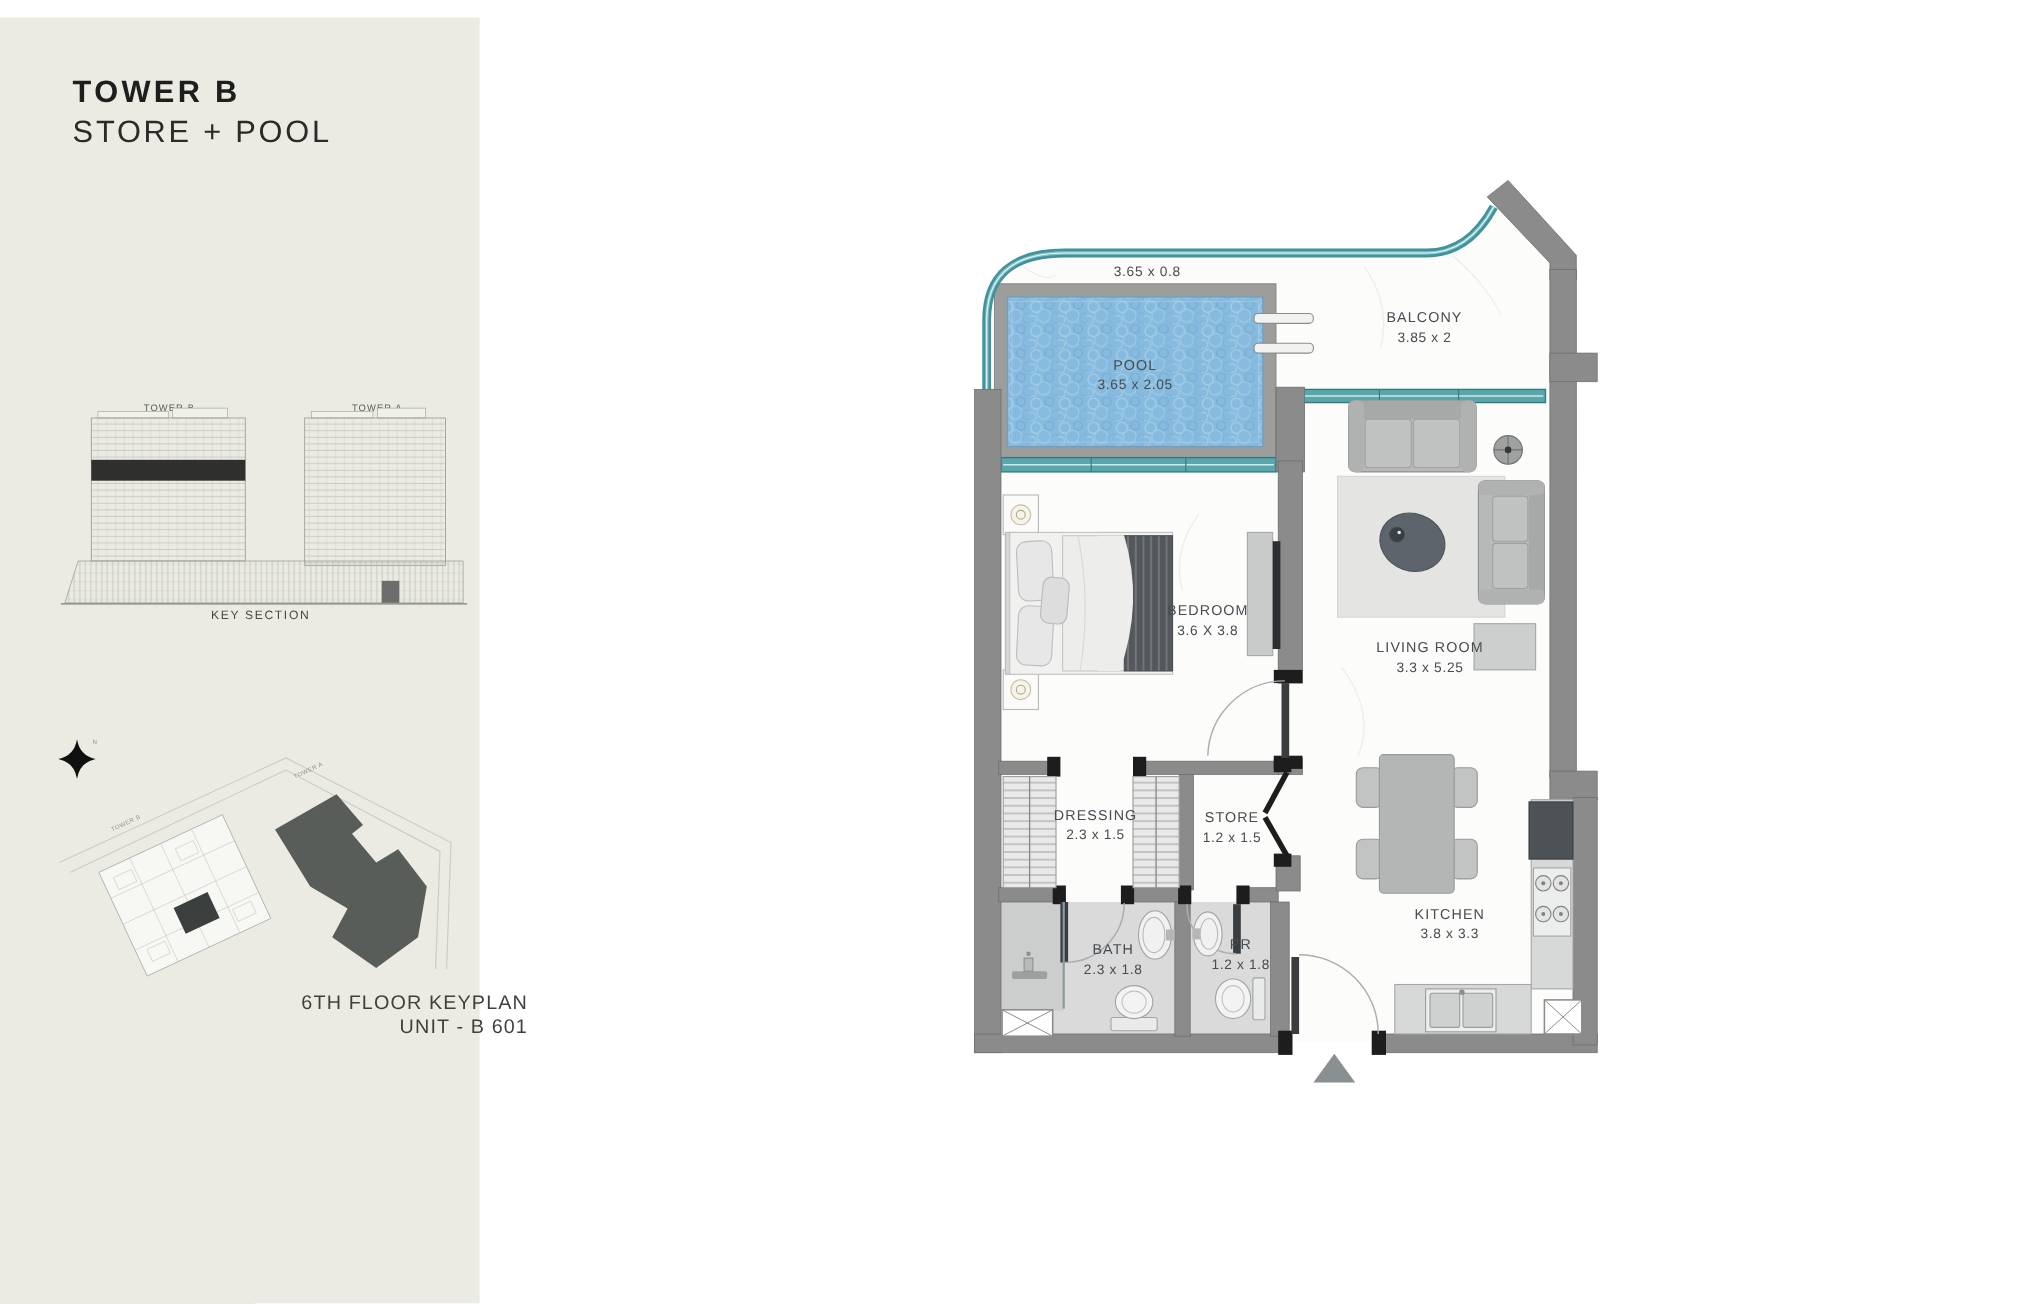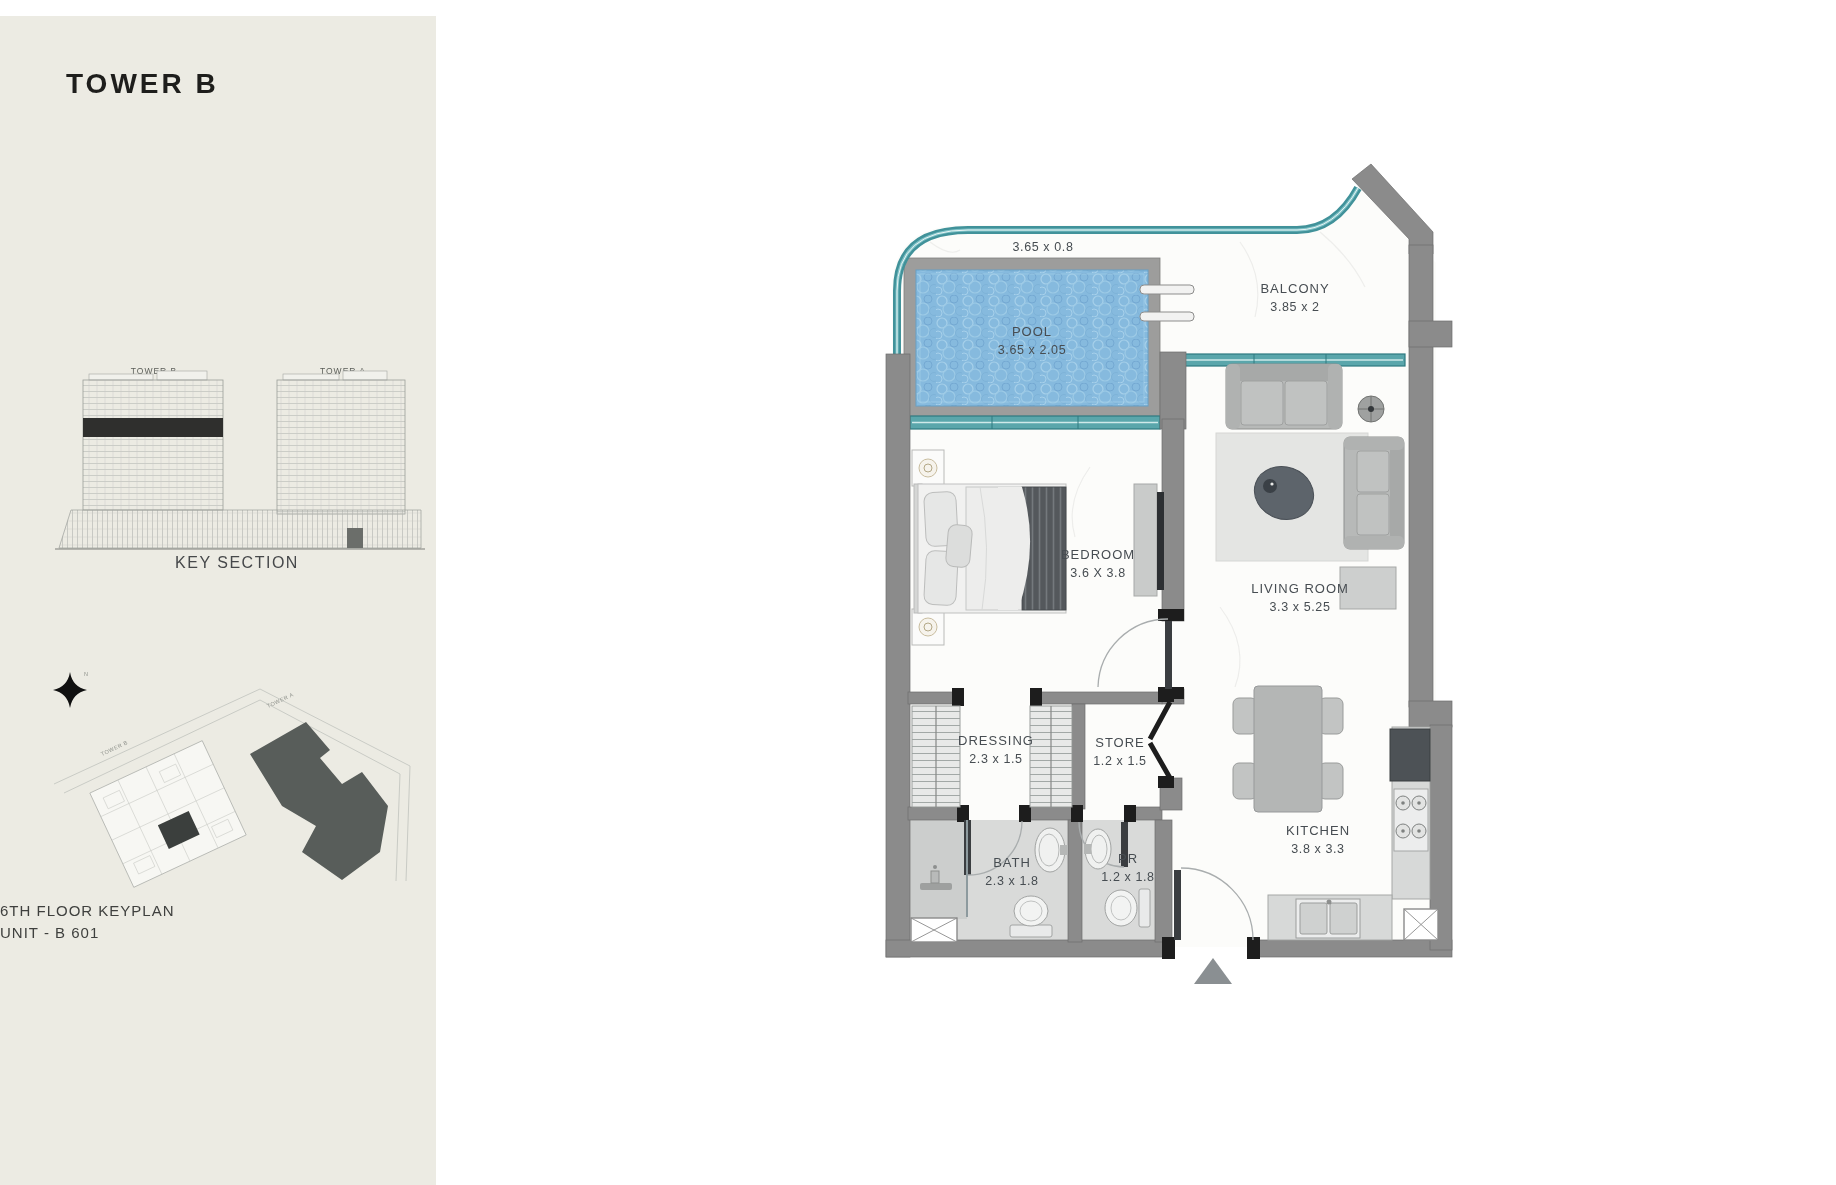--- a/index.html
+++ b/index.html
@@ -4,40 +4,41 @@
 <style>
   html,body{margin:0;padding:0;background:#ffffff;}
   .canvas{position:relative;width:1836px;height:1185px;background:#ffffff;overflow:hidden;
           font-family:"Liberation Sans",sans-serif;}
   .sidebar{position:absolute;left:0;top:16px;width:436px;height:1185px;background:#ecebe3;}
   .title{position:absolute;left:66px;top:50px;color:#1e1e1c;}
   .title .t1{font-size:28px;font-weight:bold;letter-spacing:3px;line-height:36px;}
   .title .t2{font-size:28px;font-weight:400;letter-spacing:2.5px;line-height:35px;color:#2a2a28;}
   .elev{position:absolute;left:55px;top:346px;}
   .keysec-caption{position:absolute;left:0;top:538px;width:474px;text-align:center;
-       font-size:16px;letter-spacing:1.5px;color:#46484a;}
+       font-size:11px;letter-spacing:1.5px;color:#46484a;}
   .keyplan{position:absolute;left:40px;top:640px;}
-  .kp-caption{position:absolute;left:0;top:884px;width:480px;text-align:left;
-       font-size:15px;letter-spacing:1px;color:#3f403e;line-height:22px;}
+  .kp-caption{position:absolute;left:0;top:884px;width:480px;text-align:right;
+       font-size:18px;letter-spacing:1px;color:#3f403e;line-height:22px;}
   .planwrap{position:absolute;left:700px;top:117px;width:800px;height:900px;}
   svg text{font-family:"Liberation Sans",sans-serif;}
   .lbl{font-size:13px;fill:#474d52;letter-spacing:1px;}
   .dim{font-size:12.5px;fill:#474d52;letter-spacing:0.6px;}
   .tinylbl{font-size:8.5px;fill:#5a5d58;letter-spacing:1px;}
   .microlbl{font-size:5.5px;fill:#8f928c;letter-spacing:0.5px;}
 </style>
 </head>
 <body>
 
 <div class="canvas">
 
   <aside class="sidebar">
 
     <div class="title">
       <div class="t1">TOWER B</div>
+      <div class="t2">STORE + POOL</div>
     </div>
 
     <svg class="elev" width="370" height="192" viewBox="0 0 370 192">
       <defs>
         <pattern id="fac" width="8" height="6" patternUnits="userSpaceOnUse">
           <path d="M0,5.5 H8" stroke="#b6b8b4" stroke-width="0.6"></path>
           <path d="M2,0 V6" stroke="#c8cac6" stroke-width="0.45"></path>
         </pattern>
         <pattern id="facV" width="5" height="8" patternUnits="userSpaceOnUse">
           <path d="M2.5,0 V8" stroke="#b0b2ae" stroke-width="0.6"></path>

